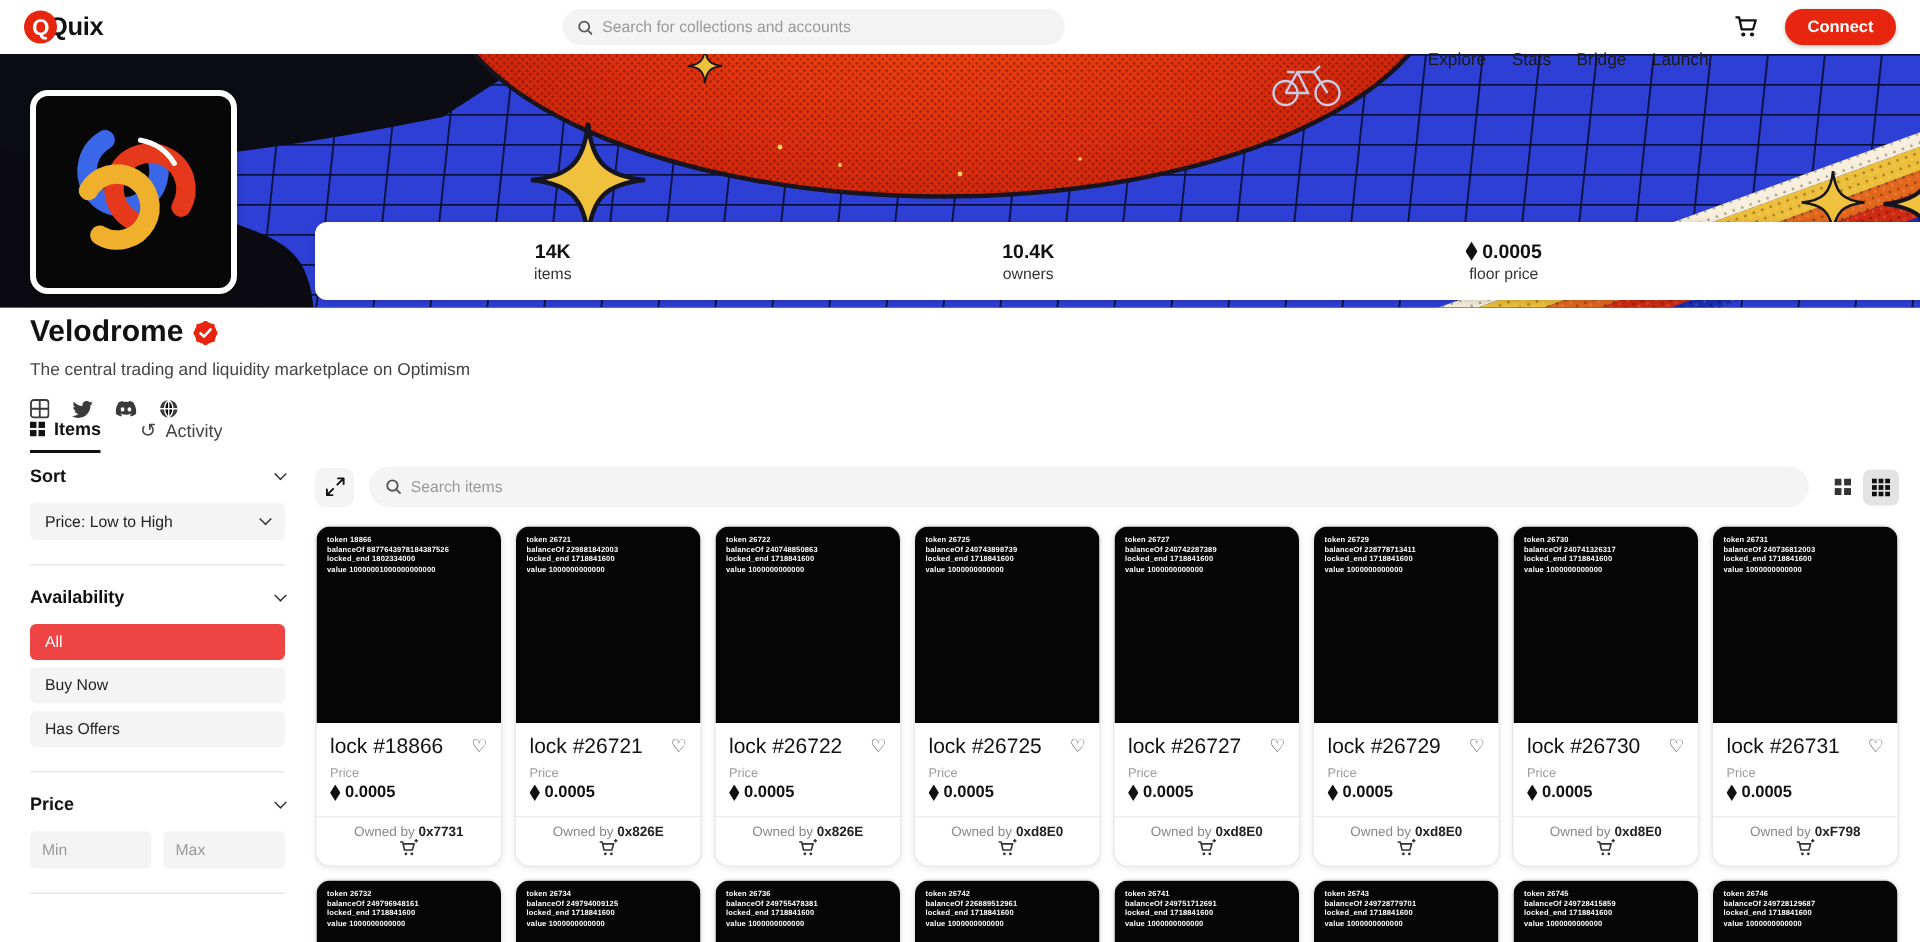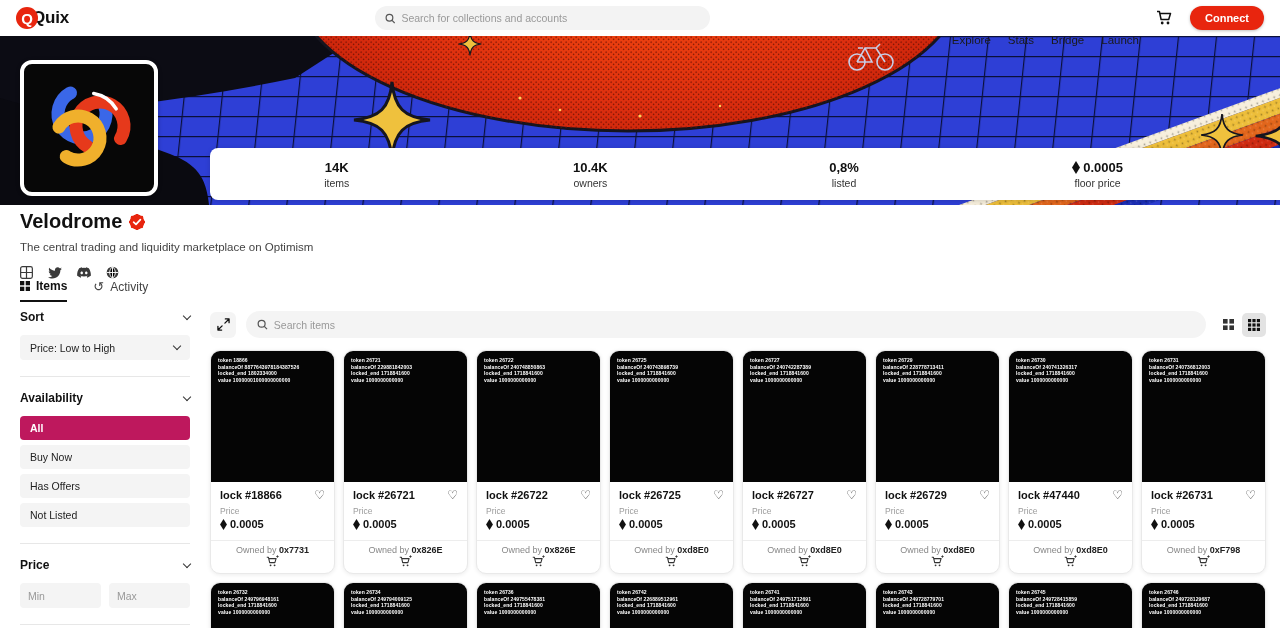--- a/index.html
+++ b/index.html
@@ -44,41 +44,41 @@
   .tab.active { color:#111; font-weight:bold; border-bottom:2px solid #111; }
   .tab-hist { font-size:13px; line-height:10px; }
 
   
   .sidebar { position:absolute; left:20px; top:310px; width:170px; }
   .f-head { display:flex; align-items:center; justify-content:space-between; font-size:12px; font-weight:bold; color:#111; cursor:pointer; }
   .chev { width:6px; height:6px; border-right:1.5px solid #333; border-bottom:1.5px solid #333; transform:rotate(45deg); margin-top:-3px; }
   .sort-select { margin-top:11px; height:25px; background:#f4f4f4; border-radius:4px; display:flex; align-items:center; justify-content:space-between; padding:0 10px; font-size:10.5px; color:#222; cursor:pointer; }
   .divider { height:1px; background:#e7e7e7; margin:16px 0 14px; }
   .pill { height:24px; border-radius:4px; background:#f4f4f4; display:flex; align-items:center; padding:0 10px; font-size:10.5px; color:#222; margin-top:5px; cursor:pointer; }
-  .pill.sel { background:#be185d; color:#fff; font-weight:bold; }
+  .pill.sel { background:#ef4444; color:#fff; font-weight:normal; }
   .minmax { display:flex; gap:8px; margin-top:11px; }
   .minmax input { width:81px; height:25px; background:#f4f4f4; border:none; border-radius:4px; padding:0 8px; font-size:10.5px; color:#333; outline:none; font-family:"Liberation Sans",sans-serif; }
   .minmax input::placeholder, .nav-search input::placeholder, .items-search input::placeholder { color:#999; }
 
   
   .toolbar { position:absolute; left:210px; top:311px; width:1056px; display:flex; align-items:center; gap:10px; }
   .collapse-btn { width:26px; height:26px; background:#f4f4f4; border-radius:6px; display:flex; align-items:center; justify-content:center; cursor:pointer; flex:none; }
   .items-search { flex:1; height:27px; background:#f4f4f4; border-radius:14px; display:flex; align-items:center; gap:6px; padding:0 11px; }
   .view-toggles { display:flex; gap:2px; flex:none; }
   .vt { width:24px; height:24px; border-radius:5px; display:flex; align-items:center; justify-content:center; cursor:pointer; }
   .vt.active { background:#e3e3e3; }
 
   
   .cards-grid { position:absolute; left:210px; top:350px; width:1056px; display:grid; grid-template-columns:repeat(8,1fr); gap:8px; }
   .card { background:#fff; border:1px solid #e9e9e9; border-radius:10px; overflow:hidden; box-shadow:0 1px 4px rgba(0,0,0,.08); cursor:pointer; }
   .card-img { height:131px; background:#050505; padding:6px 7px; }
   .meta-line { color:#fff; font-size:5px; line-height:6.5px; font-weight:bold; letter-spacing:.1px; white-space:nowrap; overflow:hidden; }
   .card-body { padding:7px 9px 5px; }
   .card-title-row { display:flex; align-items:center; justify-content:space-between; }
-  .card-title { font-size:11px; font-weight:bold; color:#111; }
+  .card-title { font-size:14px; font-weight:normal; color:#111; }
   .heart { font-size:12px; color:#444; line-height:10px; }
   .price-label { margin-top:5px; font-size:8.5px; color:#9b9b9b; }
   .price-row { margin-top:2px; display:flex; align-items:center; gap:3px; }
   .price-val { font-size:11px; font-weight:bold; color:#111; }
   .card-footer { border-top:1px solid #ededed; margin-top:5px; padding:4px 9px 5px; display:flex; align-items:center; justify-content:space-between;flex-direction:column; }
   .owned { font-size:9px; color:#888; }
   .owned b { color:#222; }
   .eth { flex:none; }
 </style>
 </head>
@@ -179,24 +179,20 @@
   <div class="stats-bar">
     <div class="stat">
       <span class="stat-value">14K</span>
       <span class="stat-label">items</span>
     </div>
     <div class="stat">
       <span class="stat-value">10.4K</span>
       <span class="stat-label">owners</span>
     </div>
     <div class="stat">
-      <span class="stat-value">0,8%</span>
-      <span class="stat-label">listed</span>
-    </div>
-    <div class="stat">
       <span class="stat-value">
           <svg class="eth" width="8" height="13" viewBox="0 0 10 16">
             <path d="M5 0L10 8L5 16L0 8Z" fill="#111"></path>
           </svg>
           <span>0.0005</span>
         </span>
       <span class="stat-label">floor price</span>
     </div>
     <div class="stat">
       <span class="stat-value">
@@ -281,21 +277,20 @@
     <div class="divider"></div>
 
     <div class="f-head">
       <span>Availability</span>
       <span class="chev"></span>
     </div>
     <div style="margin-top:11px">
       <div class="pill sel">All</div>
       <div class="pill">Buy Now</div>
       <div class="pill">Has Offers</div>
-      <div class="pill">Not Listed</div>
     </div>
 
     <div class="divider"></div>
 
     <div class="f-head">
       <span>Price</span>
       <span class="chev"></span>
     </div>
     <div class="minmax">
       <input type="text" placeholder="Min" style="">
@@ -533,21 +528,21 @@
 
   <div class="card">
     <div class="card-img">
       <div class="meta-line">token 26730</div>
       <div class="meta-line">balanceOf 240741326317</div>
       <div class="meta-line">locked_end 1718841600</div>
       <div class="meta-line">value 1000000000000</div>
     </div>
     <div class="card-body">
       <div class="card-title-row">
-        <span class="card-title">lock #47440</span>
+        <span class="card-title">lock #26730</span>
         <span class="heart">♡</span>
       </div>
       <div class="price-label">Price</div>
       <div class="price-row">
         <svg class="eth" width="7" height="11" viewBox="0 0 10 16">
               <path d="M5 0L10 8L5 16L0 8Z" fill="#111"></path>
             </svg>
         <span class="price-val">0.0005</span>
       </div>
     </div>

